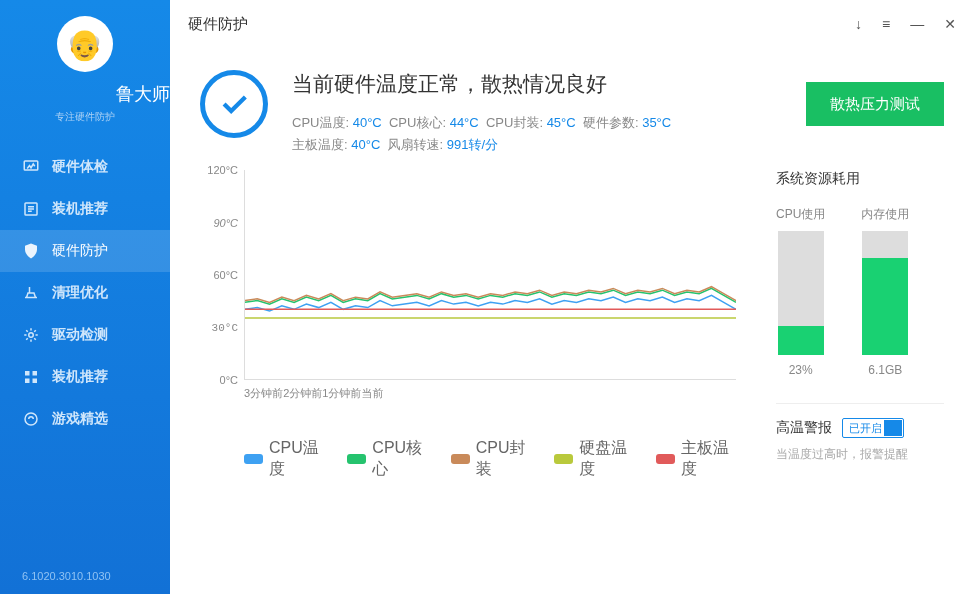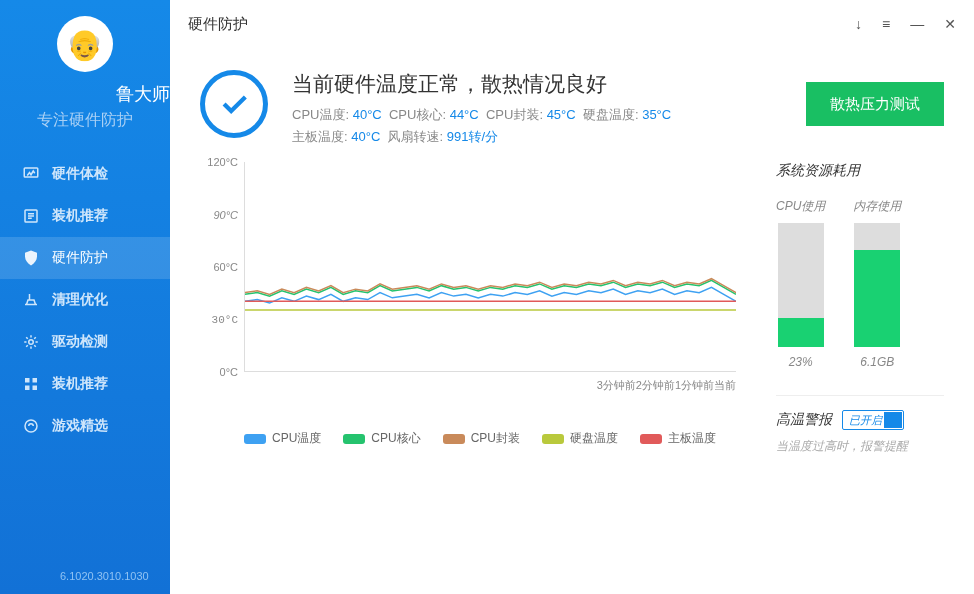--- a/index.html
+++ b/index.html
@@ -2,57 +2,57 @@
 <html><head>
 <meta charset="utf-8">
 <style>
 * { margin: 0; padding: 0; box-sizing: border-box; font-family: "Microsoft YaHei", sans-serif; }
 body { width: 974px; height: 594px; display: flex; overflow: hidden; background: #fff; }
 
 .sidebar { width: 170px; height: 594px; background: linear-gradient(180deg, #1589e8, #1271d6); color: #fff; display: flex; flex-direction: column; }
 .brand { padding: 16px 0 18px; text-align: center; }
 .avatar { width: 56px; height: 56px; border-radius: 50%; background: #fff; margin: 0 auto 10px; display: flex; align-items: center; justify-content: center; font-size: 30px; }
 .brand-title { font-size: 18px; font-weight: 500; text-align: right; }
-.brand-sub { font-size: 16px; color: #a9d0f5; margin-top: 4px; }
+.brand-sub { font-size: 10px; color: #a9d0f5; margin-top: 4px; }
 .nav { flex: 1; padding-top: 4px; }
 .nav-item { display: flex; align-items: center; gap: 12px; padding: 12px 22px; cursor: pointer; font-size: 14px; color: #cfe6fb; font-weight: bold; }
 .nav-item.active { background: rgba(255,255,255,0.14); color: #fff; font-weight: 500; }
 .nav-icon { width: 18px; height: 18px; display: flex; align-items: center; justify-content: center; }
 .nav-icon svg { width: 18px; height: 18px; }
-.version { font-size: 11px; color: #8fc2f3; padding: 0 22px 12px; margin-left: 38px; }
+.version { font-size: 11px; color: #8fc2f3; padding: 0 22px 12px; }
 
 .main { flex: 1; height: 594px; background: #fff; display: flex; flex-direction: column; position: relative; }
 .topbar { height: 48px; display: flex; align-items: center; padding: 0 18px; }
 .page-title { font-size: 15px; color: #333; }
 .window-ctrls { margin-left: auto; display: flex; gap: 20px; color: #555; }
 .window-ctrls span { cursor: pointer; font-size: 14px; }
 
 .hero { display: flex; padding: 22px 30px 14px; }
 .check-circle { width: 68px; height: 68px; border: 5px solid #1589e8; border-radius: 50%; display: flex; align-items: center; justify-content: center; color: #1589e8; flex-shrink: 0; margin-right: 24px; }
 .check-circle svg { width: 34px; height: 34px; }
-.hero-text h2 { font-size: 21px; font-weight: 400; color: #333; margin-bottom: 6px; }
+.hero-text h2 { font-size: 21px; font-weight: 400; color: #333; margin-bottom: 14px; }
 .temps { font-size: 13px; color: #888; line-height: 22px; }
 .temps b { color: #1589e8; font-weight: 400; margin-top: 25px; }
 .stress-btn { margin-left: auto; background: #19bf63; color: #fff; border: none; padding: 0 24px; height: 44px; font-size: 15px; cursor: pointer; align-self: flex-start; margin-top: 12px; }
 
 .body-row { display: flex; padding: 0 30px; gap: 40px; flex: 1; }
 .chart-col { flex: 1; }
 .chart-wrap { position: relative; height: 240px; }
 .yaxis { position: absolute; left: 0; top: 0; height: 210px; width: 44px; }
 .yaxis span { position: absolute; right: 6px; font-size: 11px; color: #888; transform: translateY(-50%); }
 .plot { margin-left: 44px; height: 210px; border-left: 1px solid #ddd; border-bottom: 1px solid #ddd; position: relative; }
 .plot svg { position: absolute; inset: 0; width: 100%; height: 100%; }
-.xaxis { margin-left: 44px; display: flex; justify-content: flex-end; font-size: 11px; color: #888; padding-top: 6px; }
-.legend { margin-left: 44px; display: flex; gap: 22px; padding-top: 28px; font-size: 12px; color: #666; align-items: flex-start; }
+.xaxis { margin-left: 44px; display: flex; justify-content: flex-start; font-size: 11px; color: #888; padding-top: 6px; }
+.legend { margin-left: 44px; display: flex; gap: 22px; padding-top: 28px; font-size: 16px; color: #666; align-items: flex-start; }
 .legend-item { display: flex; align-items: center; gap: 6px; }
 .swatch { width: 22px; height: 10px; border-radius: 3px; }
 
-.side-col { width: 168px; font-style: italic; }
+.side-col { width: 168px; }
 .side-title { font-size: 14px; color: #333; font-weight: 500; margin-bottom: 18px; }
-.usage { display: flex; gap: 28px; margin-bottom: 26px; }
+.usage { display: flex; gap: 36px; margin-bottom: 26px; }
 .usage-block { display: flex; flex-direction: column; align-items: center; }
 .usage-label { font-size: 12px; color: #888; margin-bottom: 8px; }
 .bar { width: 46px; height: 124px; background: #ddd; position: relative; }
 .bar-fill { position: absolute; bottom: 0; left: 0; right: 0; background: #19d172; }
 .usage-val { font-size: 12px; color: #888; margin-top: 8px; }
 .alarm { border-top: 1px solid #eee; padding-top: 14px; }
 .alarm-row { display: flex; align-items: center; gap: 10px; margin-bottom: 8px; }
 .toggle { width: 62px; height: 20px; background: #fff; border: 1px solid #1589e8; position: relative; border-radius: 2px; display: flex; align-items: center; justify-content: flex-start; font-size: 11px; color: #1589e8; padding-left: 6px; cursor: pointer; }
 .toggle::after { content: ""; position: absolute; right: 1px; top: 1px; width: 18px; height: 16px; background: #1589e8; }
 .alarm-desc { font-size: 12px; color: #aaa; }
@@ -150,21 +150,21 @@
         <svg viewBox="0 0 24 24" fill="none" stroke="currentColor" stroke-width="3">
           <path d="M5 12l5 5L20 7"></path>
         </svg>
       </div>
     <div class="hero-text">
       <h2>当前硬件温度正常，散热情况良好</h2>
       <div class="temps">
         <span>CPU温度:</span> <b>40°C</b>&nbsp;
         <span>CPU核心:</span> <b>44°C</b>&nbsp;
         <span>CPU封装:</span> <b>45°C</b>&nbsp;
-        <span>硬盘温度:</span> <b>35°C</b><br>
+        <span>硬件参数:</span> <b>35°C</b><br>
         <span>主板温度:</span> <b>40°C</b>&nbsp;
         <span>风扇转速:</span> <b>991转/分</b>
       </div>
     </div>
     <button class="stress-btn">散热压力测试</button>
   </div>
 
   <div class="body-row">
     <div class="chart-col">
       <div class="chart-wrap">

